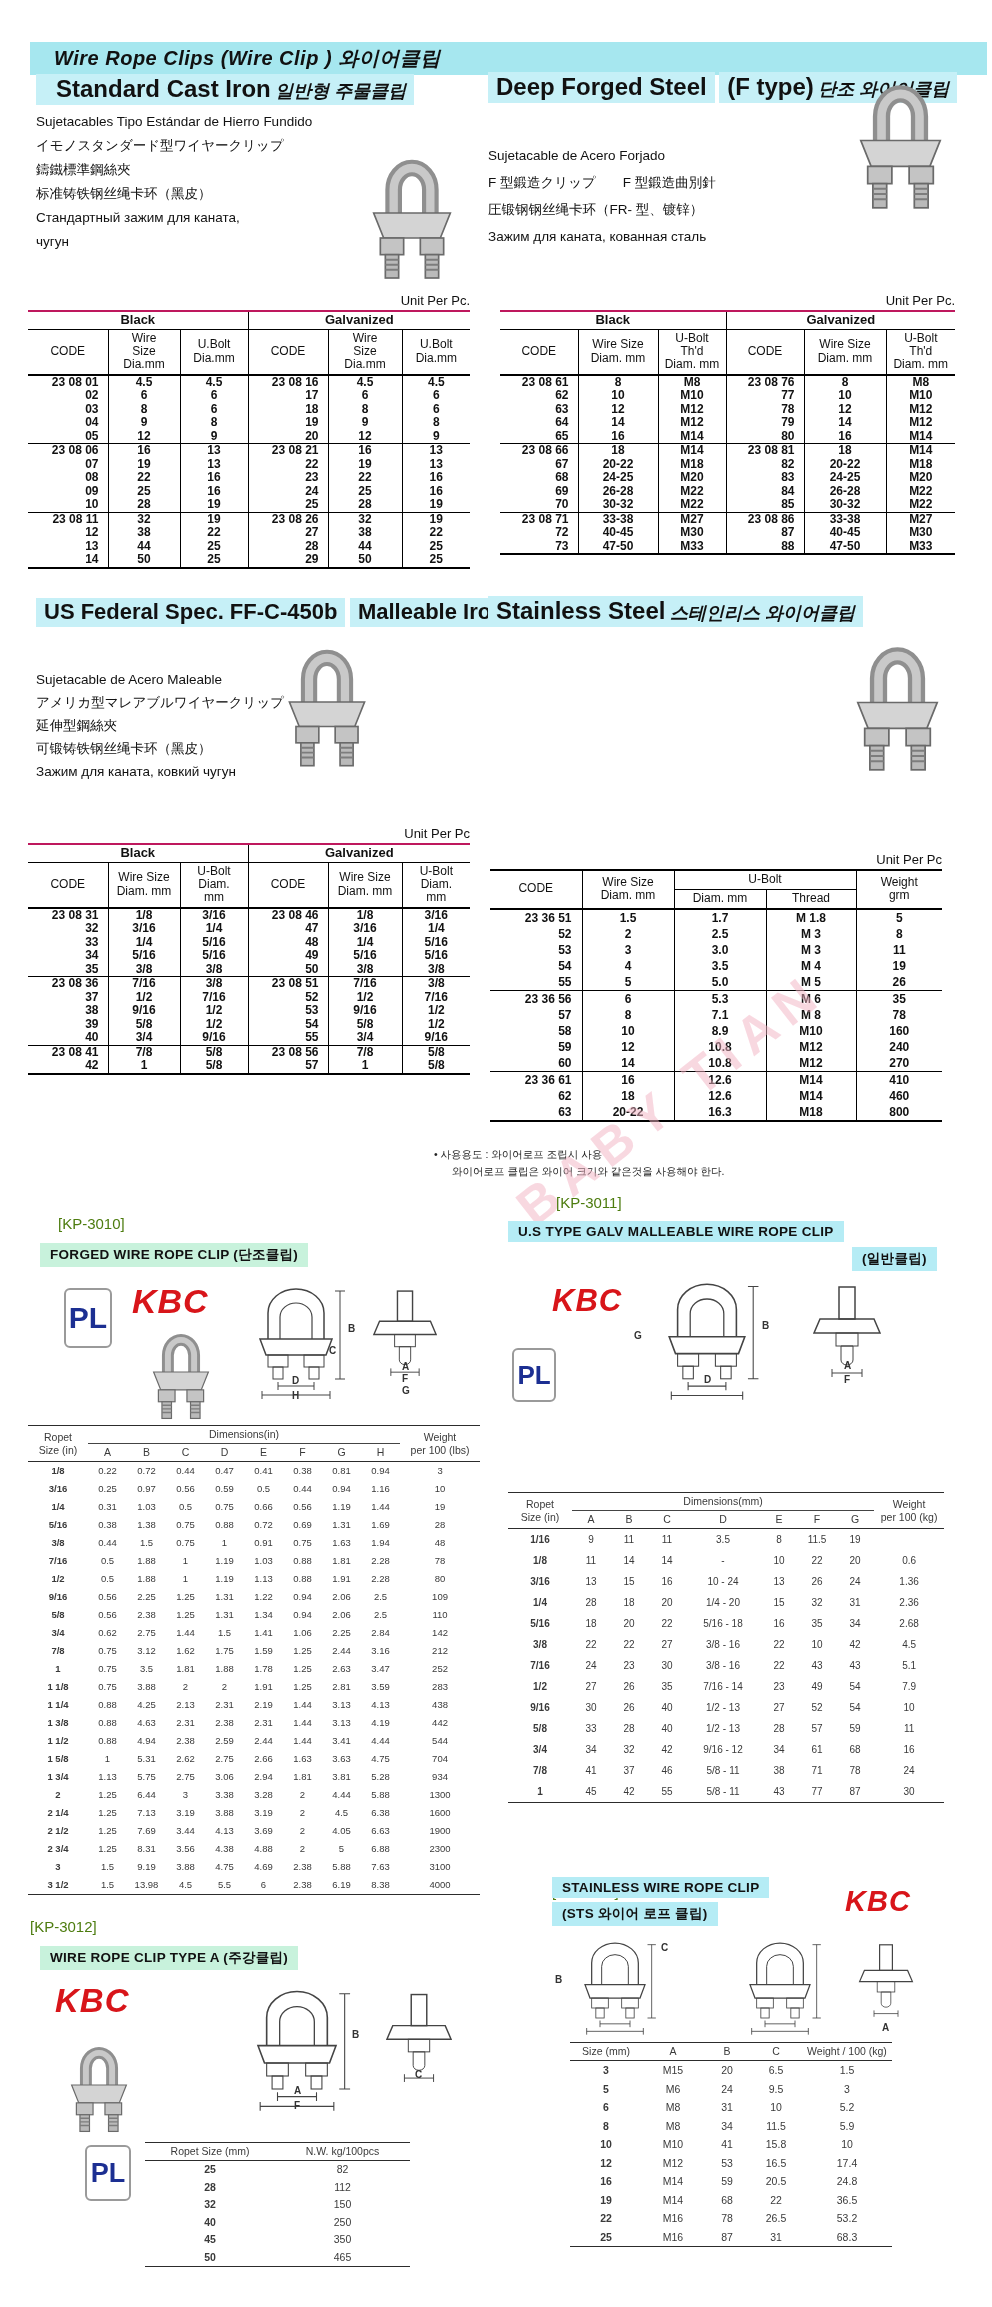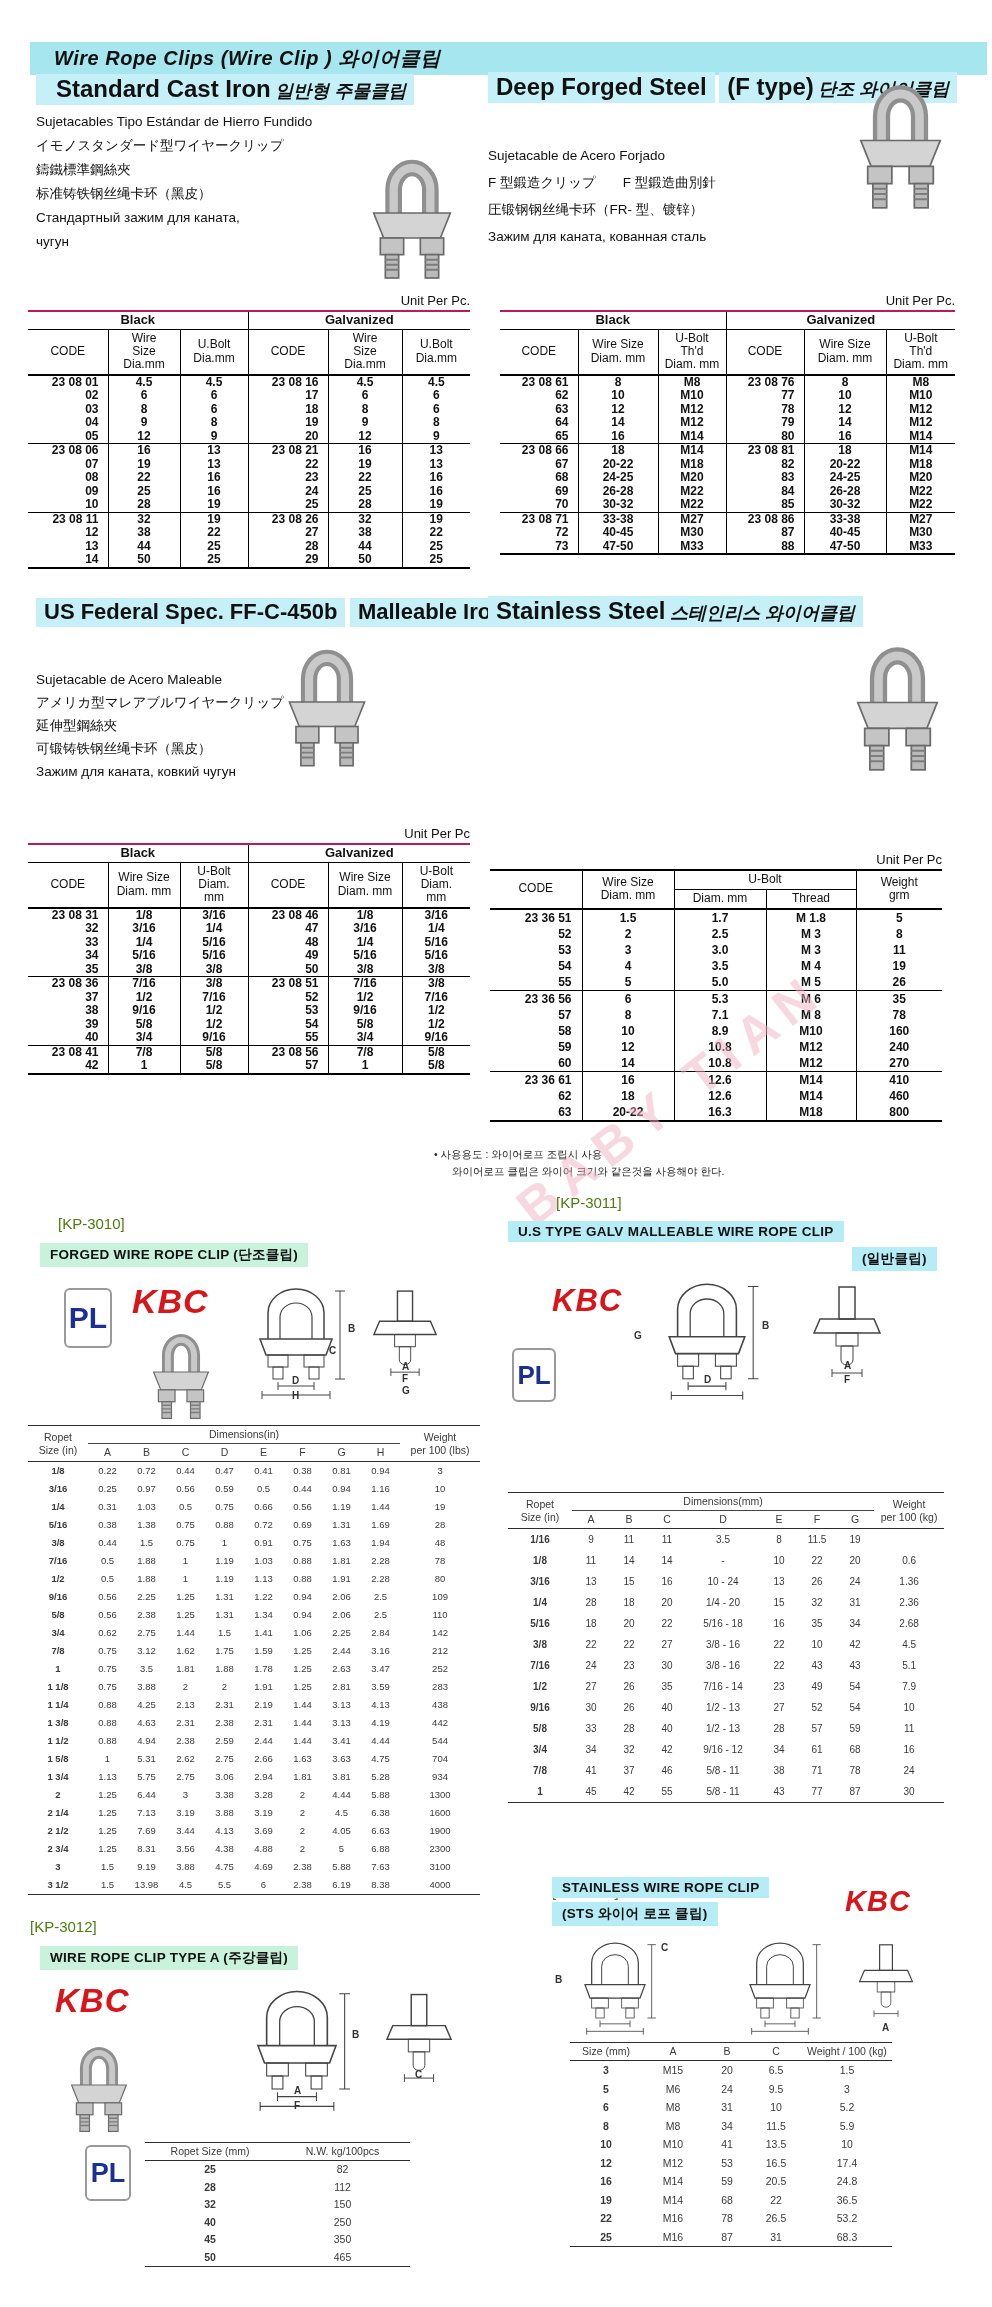--- a/index.html
+++ b/index.html
@@ -1379,21 +1379,21 @@
           <td>8</td>
           <td>M8</td>
           <td>34</td>
           <td>11.5</td>
           <td>5.9</td>
         </tr>
         <tr>
           <td>10</td>
           <td>M10</td>
           <td>41</td>
-          <td>13.5</td>
+          <td>15.8</td>
           <td>10</td>
         </tr>
         <tr>
           <td>12</td>
           <td>M12</td>
           <td>53</td>
           <td>16.5</td>
           <td>17.4</td>
         </tr>
         <tr>

